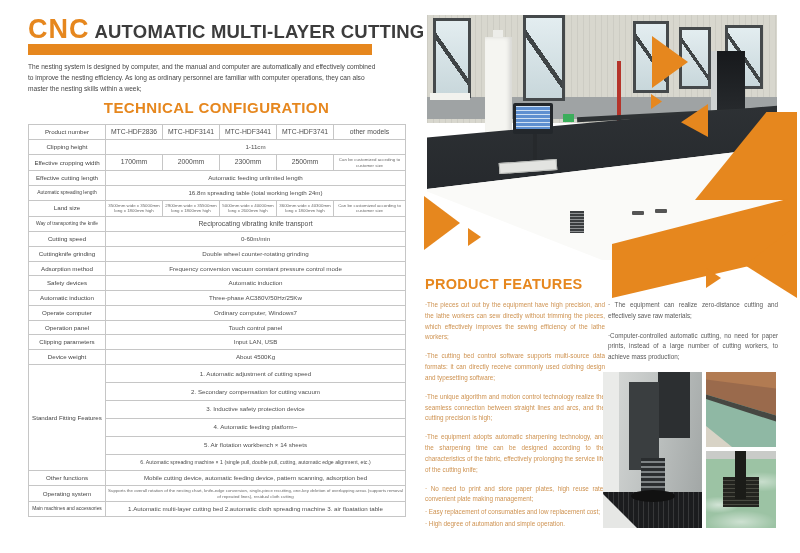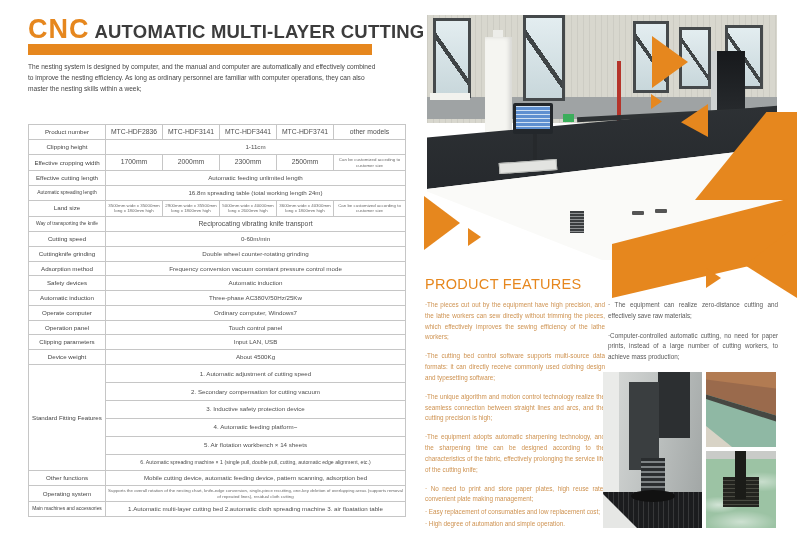--- a/index.html
+++ b/index.html
@@ -52,21 +52,21 @@
   .tray{position:absolute;left:72px;top:146px;width:56px;height:9px;background:#E3E4E1;border:1px solid #b7b9b6;transform:rotate(-4deg);}
 
   .tri{position:absolute;background:#E6871E;}
   .tri.r{clip-path:polygon(0 0,100% 50%,0 100%);}
   .tri.l{clip-path:polygon(100% 0,0 55%,100% 100%);}
   .quad-corner{position:absolute;left:695px;top:112px;width:102px;height:88px;background:#E6871E;
                clip-path:polygon(70% 0,100% 0,100% 100%,0 100%);}
   .band{position:absolute;left:612px;top:190px;width:185px;height:108px;background:#E6871E;
         clip-path:polygon(0 50%,100% 6%,100% 60%,0 100%);}
 
-  .section2{position:absolute;left:425px;top:276px;color:#E6871E;font-size:14.5px;font-weight:400;letter-spacing:.3px;}
+  .section2{position:absolute;left:425px;top:276px;color:#E6871E;font-size:14.5px;font-weight:700;letter-spacing:.3px;}
   .feat-left{position:absolute;left:425px;top:300px;width:180px;}
   .feat-left p{margin:0 0 8px 0;font-size:6.3px;line-height:1.72;color:#CE9250;text-align:justify;}
   .feat-left p.tight{margin:0 0 1.5px 0;}
   .feat-right{position:absolute;left:608px;top:300px;width:170px;}
   .feat-right p{margin:0 0 9px 0;font-size:6.3px;line-height:1.72;color:#5A5A5A;text-align:justify;}
 
   
   .ph{position:absolute;overflow:hidden;}
   .ph-large{left:603px;top:372px;width:99px;height:156px;background:linear-gradient(100deg,#D9DBD9 0%,#C0C4C3 45%,#9FA4A3 100%);}
   .pl-wall{position:absolute;left:0;top:0;width:16px;height:120px;background:#EAEBE9;}
@@ -95,20 +95,21 @@
 </head>
 <body>
 
 <div class="page">
 
   <div class="brand-row">
     <span class="brand">CNC</span><span class="main-title">AUTOMATIC MULTI-LAYER CUTTING SYSTEM</span>
   </div>
   <div class="title-bar"></div>
   <div class="intro">The nesting system is designed by computer, and the manual and computer are automatically and effectively combined to improve the nesting efficiency. As long as ordinary personnel are familiar with computer operations, they can also master the nesting skills within a week;</div>
+  <div class="section1">TECHNICAL CONFIGURATION</div>
 
   <table class="spec">
     <colgroup>
       <col style="width:77px">
         <col style="width:57px">
         <col style="width:57px">
         <col style="width:57px">
         <col style="width:57px">
         <col style="width:72px">
     </colgroup>

